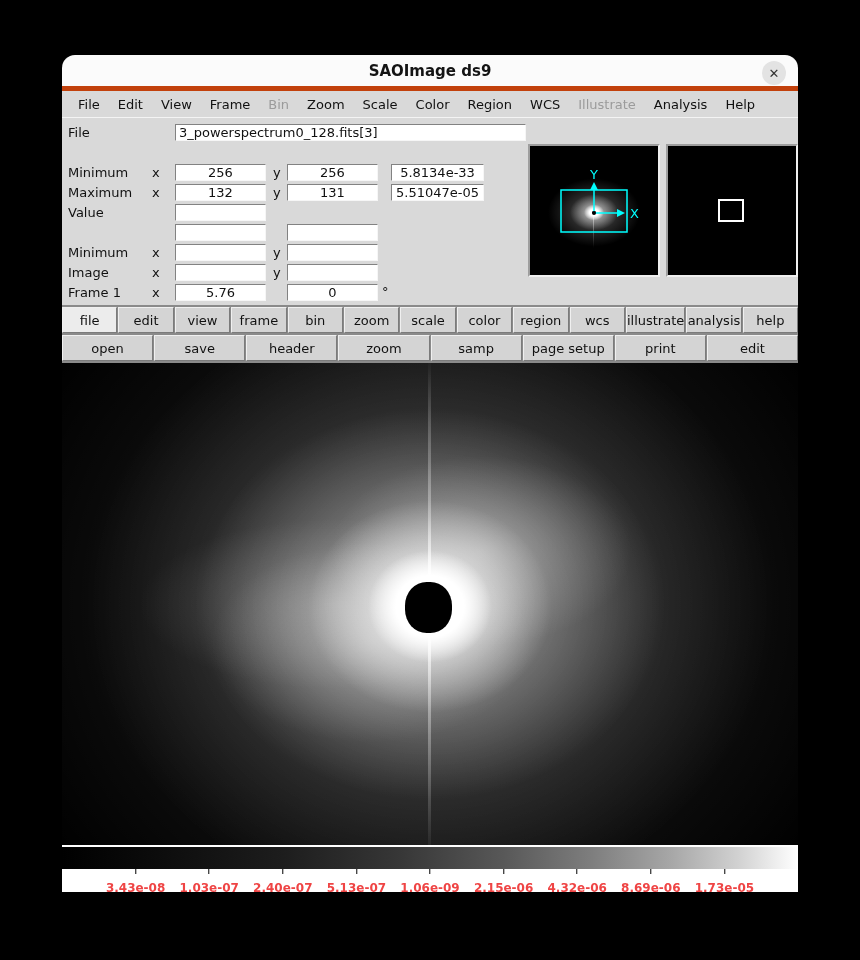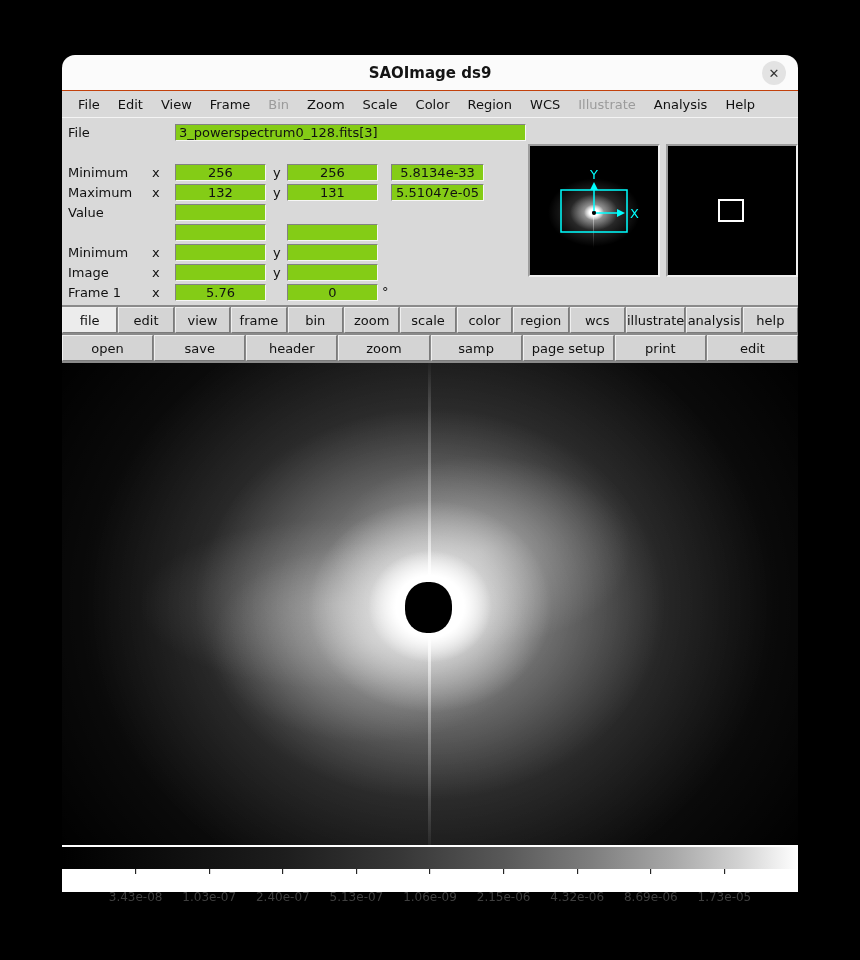--- a/index.html
+++ b/index.html
@@ -5,42 +5,42 @@
   html,body{margin:0;padding:0;}
   body{
     width:860px;height:960px;background:#000;position:relative;overflow:hidden;
     font-family:"DejaVu Sans","Liberation Sans",sans-serif;
     -webkit-font-smoothing:antialiased;
   }
   .window{position:absolute;left:62px;top:55px;width:736px;height:837px;}
 
   
   .titlebar{height:36px;background:#fbfbfb;border-radius:13px 13px 0 0;position:relative;
-    display:flex;align-items:center;justify-content:center;border-bottom:1px solid #c2410c;box-sizing:border-box;}
+    display:flex;align-items:center;justify-content:center;border-bottom:5px solid #c2410c;box-sizing:border-box;}
   .title{font-size:15px;font-weight:bold;color:#141414;}
   .close-btn{position:absolute;right:12px;top:6px;width:24px;height:24px;border-radius:50%;
     background:#e3e3e3;color:#333;display:flex;align-items:center;justify-content:center;
     font-size:13px;font-weight:bold;cursor:default;}
 
   
   .menubar{height:27px;background:#d9d9d9;display:flex;align-items:center;padding-left:7px;
     border-bottom:1px solid #f4f4f4;box-sizing:border-box;}
   .mi{padding:0 9px;font-size:13px;color:#111;white-space:nowrap;}
   .mi.disabled{color:#9b9b9b;}
 
   
   .infopanel{position:relative;height:187px;background:#d9d9d9;}
   .irow{position:absolute;left:0;height:18px;width:100%;}
   .r-file{top:6px}.r-object{top:26px}.r-min{top:46px}.r-max{top:66px}.r-value{top:86px}
   .r-wcs{top:106px}.r-phys{top:126px}.r-img{top:146px}.r-frame{top:166px}
   .ilabel{position:absolute;left:6px;top:1px;font-size:13px;color:#111;}
   .axis{position:absolute;top:1px;font-size:13px;color:#111;}
   .axis.ax-x{left:90px;}
   .axis.ax-y{left:211px;}
-  .field{position:absolute;top:0;height:15px;background:#84cc16;border:1px solid;
+  .field{position:absolute;top:0;height:15px;background:#ffffff;border:1px solid;
     border-color:#828282 #f6f6f6 #f6f6f6 #828282;font-size:13px;text-align:center;
     line-height:15px;color:#111;overflow:hidden;white-space:nowrap;}
   .f1{left:113px;width:89px;}
   .f2{left:225px;width:89px;}
   .f3{left:329px;width:91px;}
   .ffile{left:113px;width:349px;text-align:left;padding-left:3px;width:346px;}
   .degree{position:absolute;left:320px;top:0;font-size:13px;color:#111;}
 
   
   .panel{position:absolute;top:26px;width:128px;height:129px;background:#000;border:2px solid;
@@ -88,21 +88,21 @@
     background:#000;border-radius:46%;}
 
   
   .cbar-sep{height:2px;background:#fff;}
   .cbar{height:22px;background:linear-gradient(to right,
       #000 0%, #0d0d0d 14%, #1d1d1d 30%, #373737 46%, #585858 60%,
       #7e7e7e 72%, #a8a8a8 83%, #d2d2d2 92%, #fff 100%);}
   .cbar-labels{position:relative;height:23px;background:#fff;}
   .cbt{position:absolute;top:0;transform:translateX(-50%);text-align:center;}
   .cbt .tick{display:block;width:1px;height:5px;background:#000;margin:0 auto;}
-  .cbt .lbl{display:block;font-size:12px;color:#404040;margin-top:16px;white-space:nowrap;}
+  .cbt .lbl{display:block;font-size:12px;color:#ef4444;margin-top:7px;white-space:nowrap;font-weight:bold;}
   .cbt:nth-child(1){left:10%}.cbt:nth-child(2){left:20%}.cbt:nth-child(3){left:30%}
   .cbt:nth-child(4){left:40%}.cbt:nth-child(5){left:50%}.cbt:nth-child(6){left:60%}
   .cbt:nth-child(7){left:70%}.cbt:nth-child(8){left:80%}.cbt:nth-child(9){left:90%}
 </style>
 </head>
 <body>
 
 <div class="window">
 
   <div class="titlebar">

